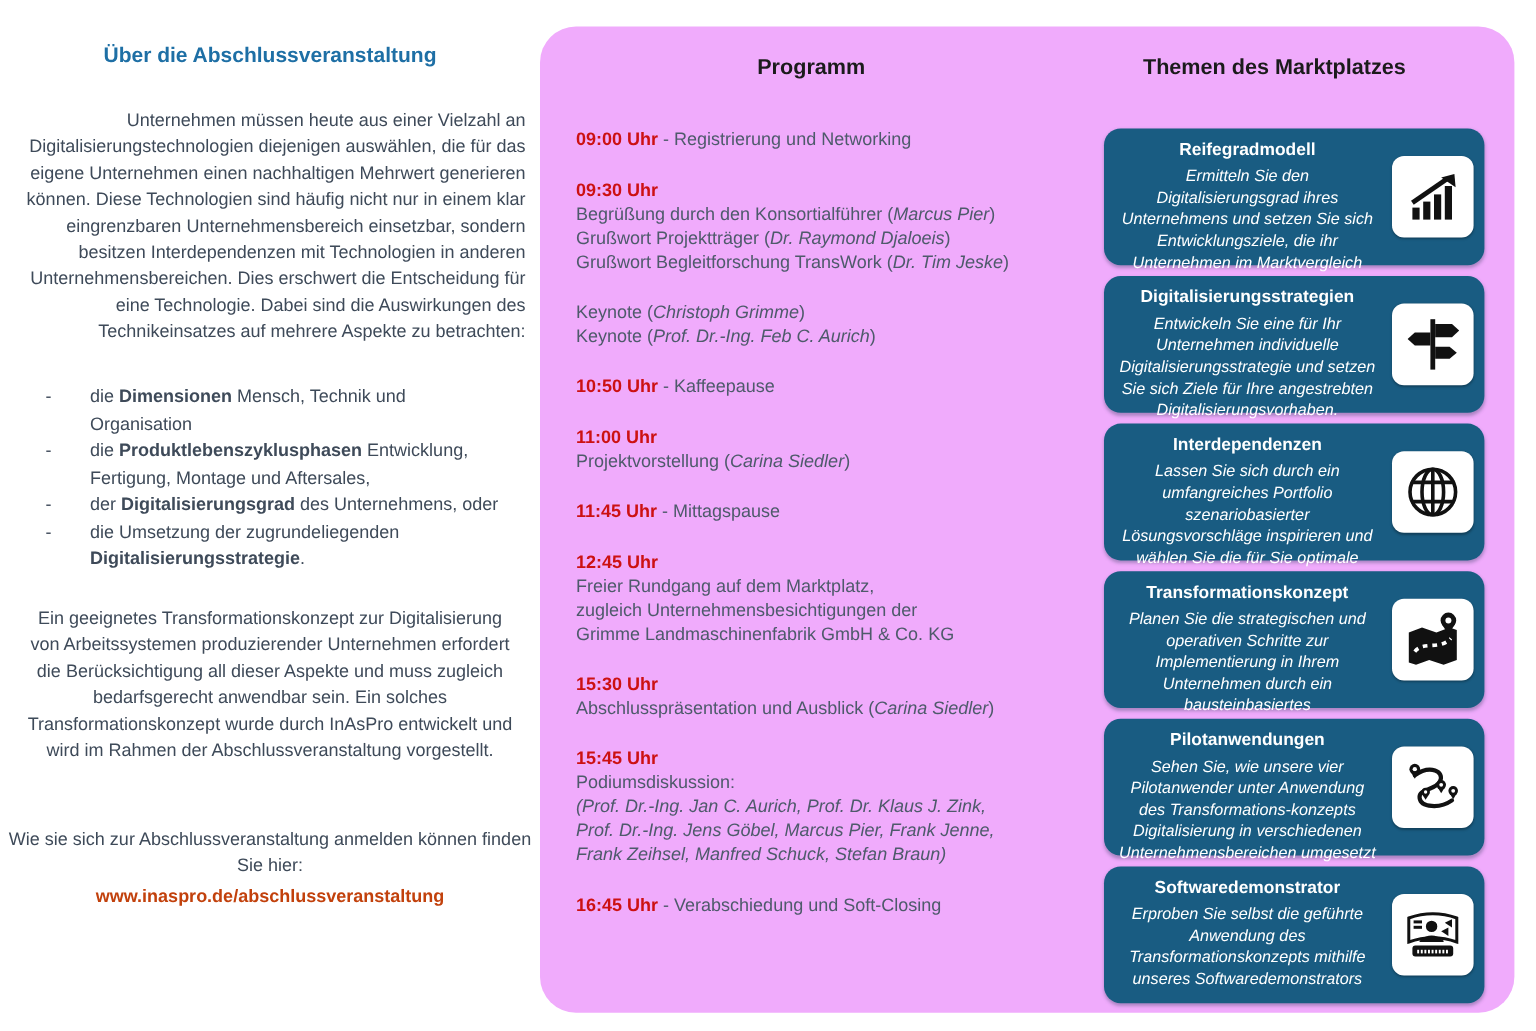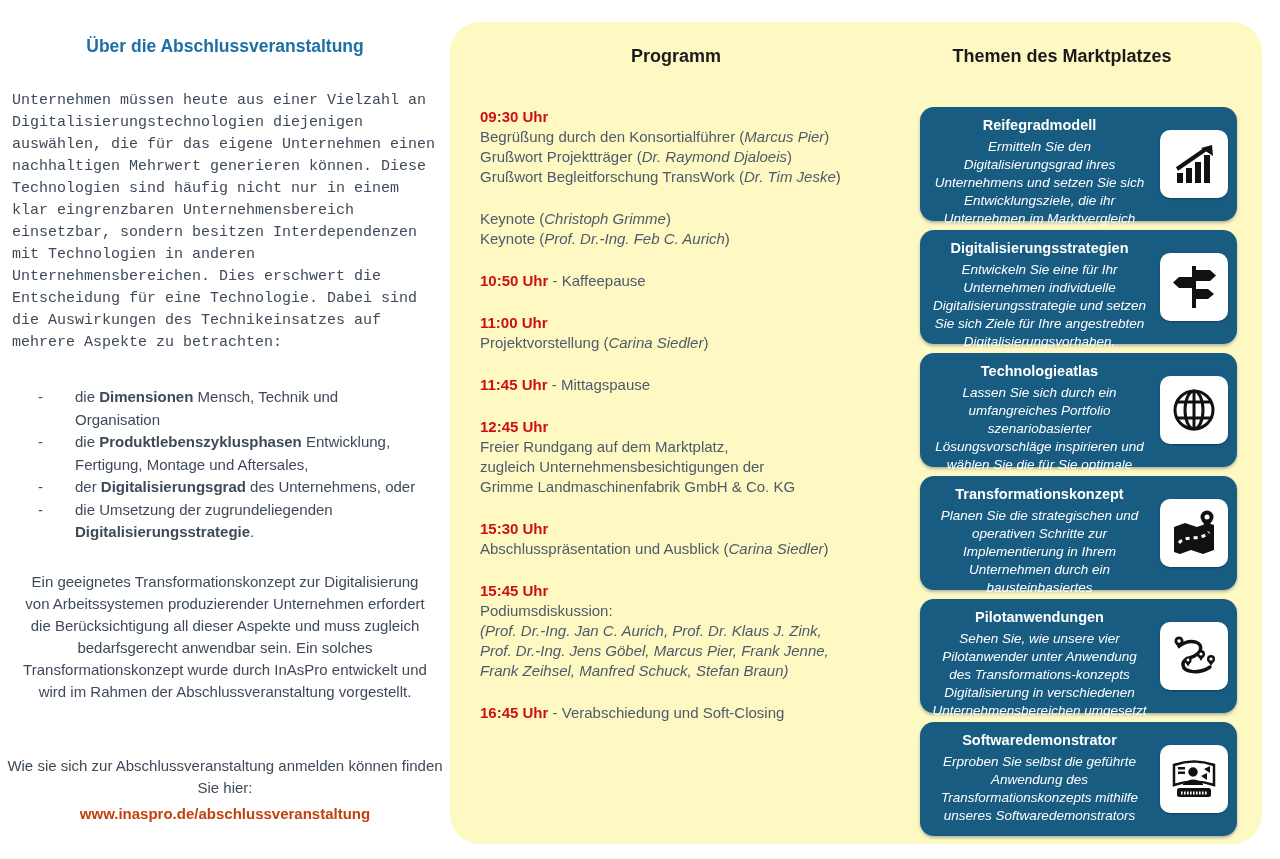--- a/index.html
+++ b/index.html
@@ -14,38 +14,38 @@
   
   .left-col {
     position:absolute; left:0; top:0; width:450px; height:635px;
     color:#3e4a59;
   }
   .left-title {
     margin-top:36px; text-align:center;
     font-size:17.5px; font-weight:bold; color:#1e6fa5;
   }
   .left-para {
-    margin:33px 12px 0 12px; text-align:left;
-    font-size:15px; line-height:22px;font-family:Liberation Mono, monospace;
+    margin:33px 12px 0 12px; text-align:right;
+    font-size:15px; line-height:22px;
   }
   .bullet-list { margin-top:32px; padding-left:38px; padding-right:26px; }
   .bullet-item { display:flex; font-size:15px; line-height:22.5px; }
   .bullet-dash { width:37px; flex-shrink:0; }
   .bold { font-weight:bold; }
   .left-para2 { margin:27px 18px 0 18px; text-align:center; font-size:15px; line-height:22px; }
   .left-footer { margin-top:52px; text-align:center; font-size:15px; line-height:22px; }
   .footer-link {
     display:inline-block; margin-top:4px;
     color:#c2410c; font-weight:bold; cursor:pointer;
   }
 
   
   .panel {
     position:absolute; left:450px; top:22px; width:812px; height:822px;
-    background:#fef9c3; border-radius:30px;
+    background:#f0abfc; border-radius:30px;
   }
 
   
   .program-col { position:absolute; left:30px; top:24px; width:392px; }
   .col-heading {
     text-align:center; font-size:18px; font-weight:bold; color:#1b1b1b;
   }
   .program-entries { margin-top:40px; color:#4e5a6b; font-size:15px; }
   .p-entry { margin-bottom:22px; }
   .pline { line-height:20px; }
@@ -117,20 +117,23 @@
     </div>
   </div>
 
   <div class="panel">
 
     <div class="program-col">
       <div class="col-heading">Programm</div>
 
       <div class="program-entries">
 
+        <div class="p-entry">
+          <div class="pline"><span class="time">09:00 Uhr</span><span> - </span><span>Registrierung und Networking</span></div>
+        </div>
 
         <div class="p-entry">
           <div class="pline"><span class="time">09:30 Uhr</span></div>
           <div class="pline"><span>Begrüßung durch den Konsortialführer (</span><span class="em">Marcus Pier</span><span>)</span></div>
           <div class="pline"><span>Grußwort Projektträger (</span><span class="em">Dr. Raymond Djaloeis</span><span>)</span></div>
           <div class="pline"><span>Grußwort Begleitforschung TransWork (</span><span class="em">Dr. Tim Jeske</span><span>)</span></div>
         </div>
 
         <div class="p-entry">
           <div class="pline"><span>Keynote (</span><span class="em">Christoph Grimme</span><span>)</span></div>
@@ -209,21 +212,21 @@
               <rect x="22" y="3" width="4" height="42" fill="#111"></rect>
               <polygon points="22,14 9,14 3,19.5 9,25 22,25" fill="#111"></polygon>
               <polygon points="26,7 40,7 46,12.5 40,18 26,18" fill="#111"></polygon>
               <polygon points="26,26 38,26 44,31 38,36 26,36" fill="#111"></polygon>
             </svg>
           </div>
         </div>
 
         <div class="card">
           <div class="card-text-area">
-            <div class="card-title">Technologieatlas</div>
+            <div class="card-title">Interdependenzen</div>
             <div class="card-body">Lassen Sie sich durch ein umfangreiches Portfolio szenariobasierter Lösungsvorschläge inspirieren und wählen Sie die für Sie optimale Lösung aus.</div>
           </div>
           <div class="icon-box">
             <svg width="48" height="48" viewBox="0 0 48 48">
               <circle cx="24" cy="24" r="19" fill="none" stroke="#111" stroke-width="3"></circle>
               <ellipse cx="24" cy="24" rx="9" ry="19" fill="none" stroke="#111" stroke-width="3"></ellipse>
               <line x1="24" y1="5" x2="24" y2="43" stroke="#111" stroke-width="3"></line>
               <line x1="6" y1="16" x2="42" y2="16" stroke="#111" stroke-width="3"></line>
               <line x1="6" y1="32" x2="42" y2="32" stroke="#111" stroke-width="3"></line>
             </svg>

